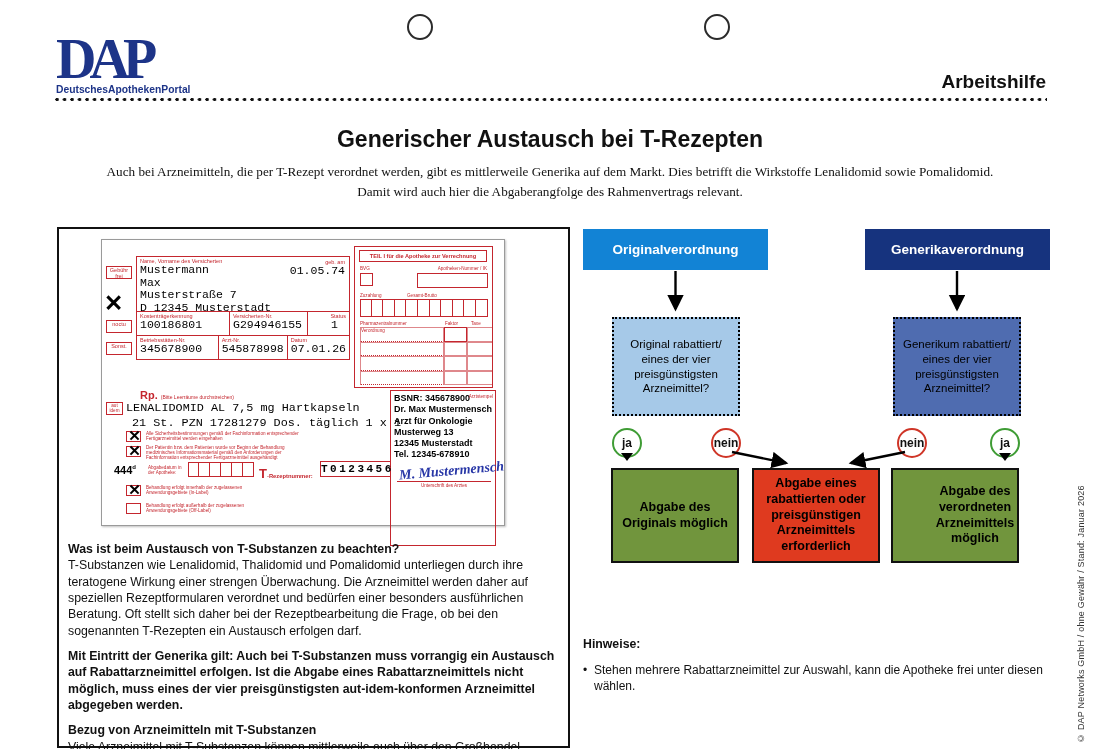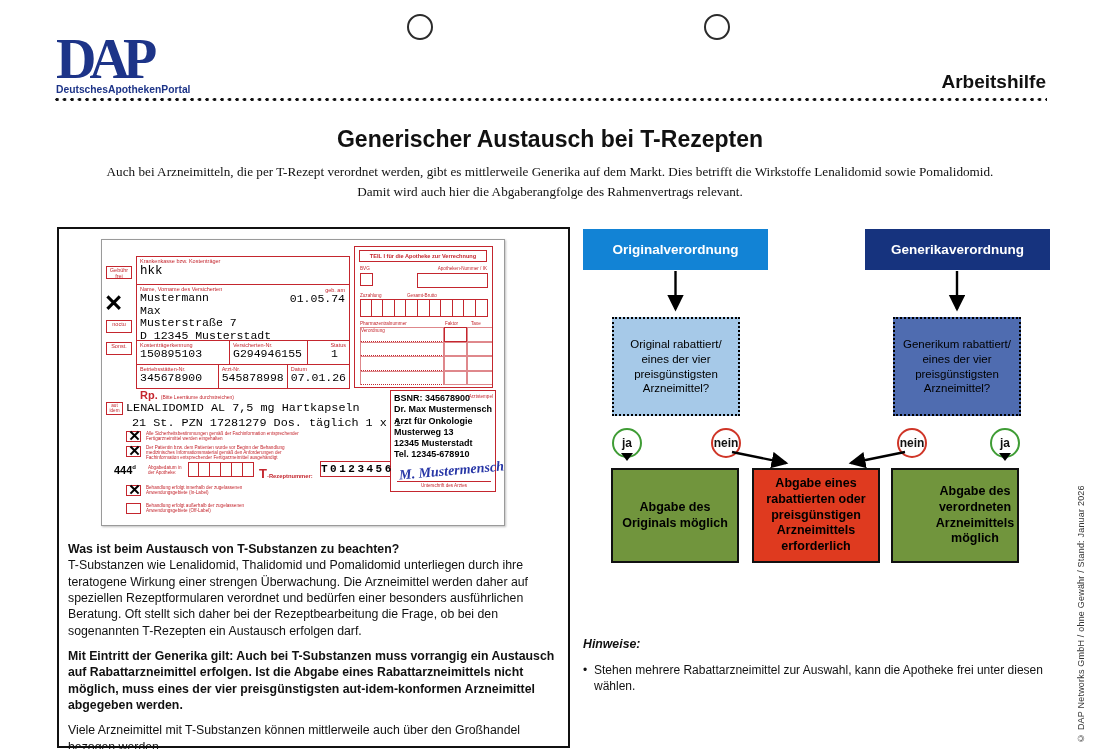--- a/index.html
+++ b/index.html
@@ -87,21 +87,21 @@
   .pzn-lbl { position:absolute; left:5px; top:74px; }
   .fak-lbl { position:absolute; left:90px; top:74px; }
   .tax-lbl { position:absolute; left:116px; top:74px; }
   .vtable { position:absolute; left:5px; top:80px; display:grid; grid-template-columns:84px 23px 26px; grid-auto-rows:14.5px; }
   .vtable div { border:0.5px solid rgba(196,38,46,.55); }
   .vtable .main { border-bottom:1px dotted var(--formred,#c4262e); }
   .vtable .thick { border:1.6px solid var(--formred,#c4262e); }
   .verord-lbl { position:absolute; left:6px; top:81px; }
 
   
-  .stampbox { position:absolute; left:288px; top:150px; width:106px; height:102px; border:1px solid var(--formred,#c4262e); padding:2px 3px; }
+  .stampbox { position:absolute; left:288px; top:150px; width:106px; height:156px; border:1px solid var(--formred,#c4262e); padding:2px 3px; }
   .stamp-line { font-size:9px; font-weight:700; color:#000; line-height:1.25; white-space:nowrap; }
   .stamp-tag { position:absolute; right:2px; top:3px; }
   .sig { position:absolute; left:8px; top:72px; font-family:"Liberation Serif",serif; font-style:italic; font-weight:700;
     font-size:14px; color:#2736a6; transform:rotate(-5deg); white-space:nowrap; z-index:2; }
   .sigline { position:absolute; left:6px; top:90px; width:94px; border-top:1.4px solid var(--formred,#c4262e); }
   .siglbl { position:absolute; left:6px; top:92px; width:94px; text-align:center; }
 
   
   .boxtext { position:absolute; left:9px; right:9px; top:312px; font-size:12.3px; line-height:1.33; }
   .boxtext h3 { margin:0; font-size:12.3px; }
@@ -122,21 +122,21 @@
   .fc-circle.yes { border:2px solid var(--green-line,#3f9c35); }
   .fc-circle.no { border:2px solid var(--red-line,#cf3527); }
   .fc-out { position:absolute; top:468px; width:128px; height:95px; border:2px solid #111; color:#000; font-weight:700;
     font-size:12.5px; line-height:1.25; display:flex; align-items:center; justify-content:center; text-align:center; padding:4px; }
   .fc-out.green { background:var(--green-box,#71953d); }
   .fc-out.red { background:var(--red-box,#df3a1f); }
   .fc-svg { position:absolute; left:580px; top:225px; width:480px; height:250px; pointer-events:none; }
 
   
   .hints { position:absolute; left:583px; top:636px; width:470px; font-size:12px; line-height:1.35; }
-  .hints .ht { font-weight:700; margin-bottom:9px; font-size:12.3px;font-style:italic; }
+  .hints .ht { font-weight:700; margin-bottom:9px; font-size:12.3px; }
   .hints .bullet { position:relative; padding-left:11px; margin-bottom:7px; }
   .hints .bullet::before { content:"•"; position:absolute; left:0; top:0; }
 
   .copyright { position:absolute; right:14px; bottom:6px; height:300px; writing-mode:vertical-rl; transform:rotate(180deg);
     font-size:9px; color:#333; letter-spacing:.2px; }
 </style>
 </head>
 <body>
 
 <div class="hole h1"></div>
@@ -158,39 +158,35 @@
 <div class="leftbox">
 
   <div class="form">
 
     <div class="strip-box rb tiny rl" style="top:26px;">Gebühr frei</div>
     <div class="big-x" style="top:52px;">✕</div>
     <div class="strip-box rb tiny rl" style="top:80px;">noctu</div>
     <div class="strip-box rb tiny rl" style="top:102px;">Sonst.</div>
 
     <div class="ppanel">
-      <div class="sec" style="height:29px;">
-        <div class="tiny rl">Krankenkasse bzw. Kostenträger</div>
-        <div class="mono val-lg">hkk</div>
-      </div>
       <div class="sec" style="height:56px;">
         <div class="tiny rl">Name, Vorname des Versicherten</div>
         <div class="mono val-md">Mustermann</div>
         <div class="mono val-md">Max</div>
         <div class="mono val-md">Musterstraße 7</div>
         <div class="mono val-md">D 12345 Musterstadt</div>
         <div class="geb">
           <div class="tiny rl">geb. am</div>
           <div class="mono val-md">01.05.74</div>
         </div>
       </div>
       <div class="sec cols" style="height:24px; padding:0;">
         <div style="width:92px;">
           <div class="tiny rl">Kostenträgerkennung</div>
-          <div class="mono val-md">150895103</div>
+          <div class="mono val-md">100186801</div>
         </div>
         <div style="width:78px;">
           <div class="tiny rl">Versicherten-Nr.</div>
           <div class="mono val-md">G294946155</div>
         </div>
         <div style="flex:1; text-align:right;">
           <div class="tiny rl">Status</div>
           <div class="mono val-md" style="padding-right:8px;">1</div>
         </div>
       </div>
@@ -303,20 +299,21 @@
       <div class="sig">M. Mustermensch</div>
       <div class="sigline"></div>
       <div class="siglbl micro rl">Unterschrift des Arztes</div>
     </div>
   </div>
 
   <div class="boxtext">
     <h3>Was ist beim Austausch von T-Substanzen zu beachten?</h3>
     <p>T-Substanzen wie Lenalidomid, Thalidomid und Pomalidomid unterliegen durch ihre teratogene Wirkung einer strengen Überwachung. Die Arzneimittel werden daher auf speziellen Rezeptformularen verordnet und bedürfen einer besonders ausführlichen Beratung. Oft stellt sich daher bei der Rezeptbearbeitung die Frage, ob bei den sogenannten T-Rezepten ein Austausch erfolgen darf.</p>
     <p class="bold">Mit Eintritt der Generika gilt: Auch bei T-Substanzen muss vorrangig ein Austausch auf Rabattarzneimittel erfolgen. Ist die Abgabe eines Rabattarzneimittels nicht möglich, muss eines der vier preisgünstigsten aut-idem-konformen Arzneimittel abgegeben werden.</p>
+    <h3>Bezug von Arzneimitteln mit T-Substanzen</h3>
     <p>Viele Arzneimittel mit T-Substanzen können mittlerweile auch über den Großhandel bezogen werden.</p>
   </div>
 </div>
 
 <div class="fc-hdr orig">Originalverordnung</div>
 <div class="fc-hdr gen">Generikaverordnung</div>
 
 <div class="fc-dec orig">Original rabattiert/ eines der vier preisgünstigsten Arzneimittel?</div>
 <div class="fc-dec gen">Generikum rabattiert/ eines der vier preisgünstigsten Arzneimittel?</div>
 

